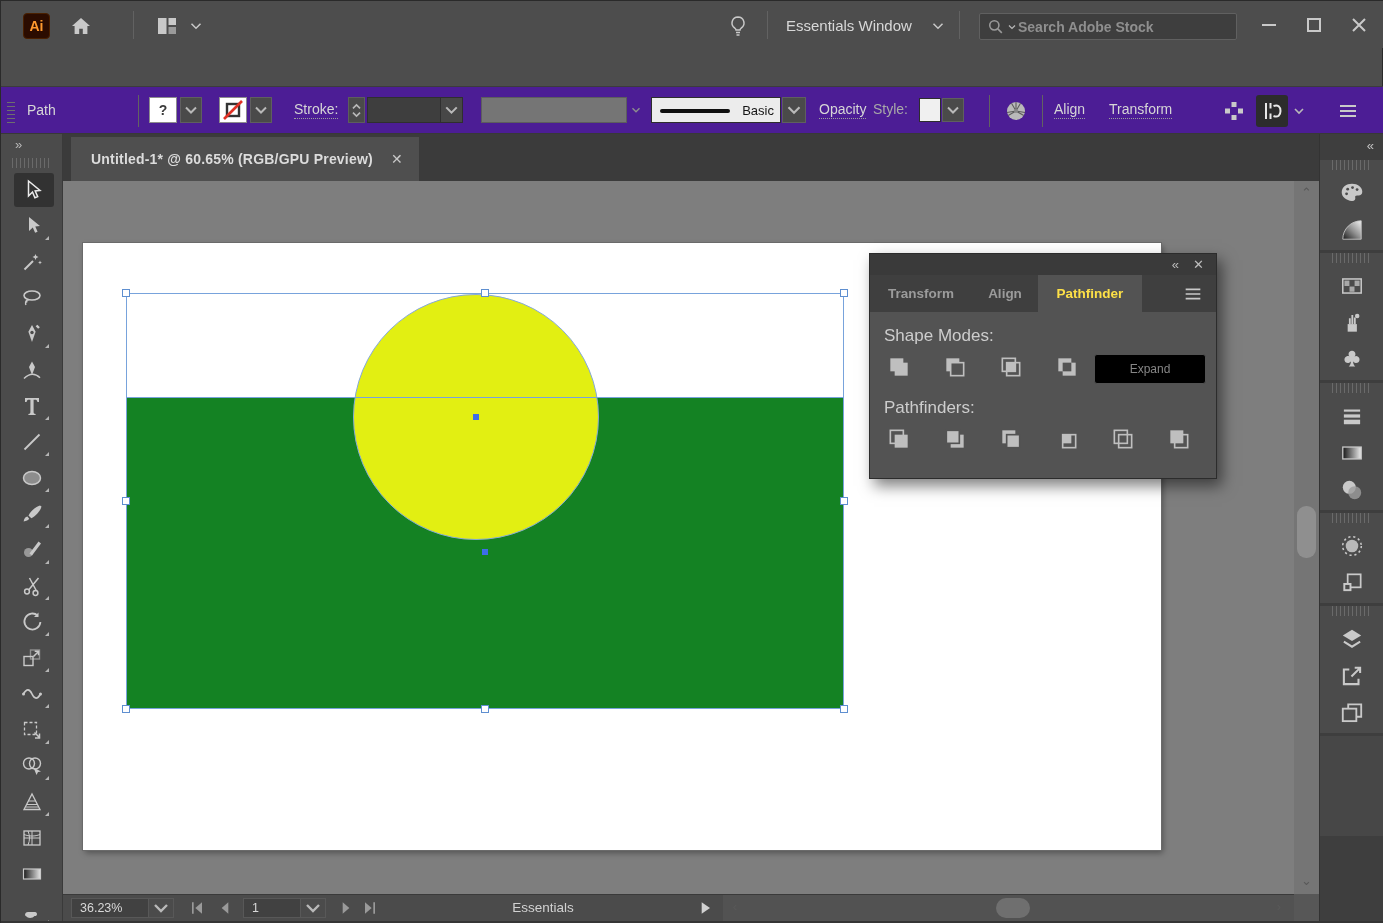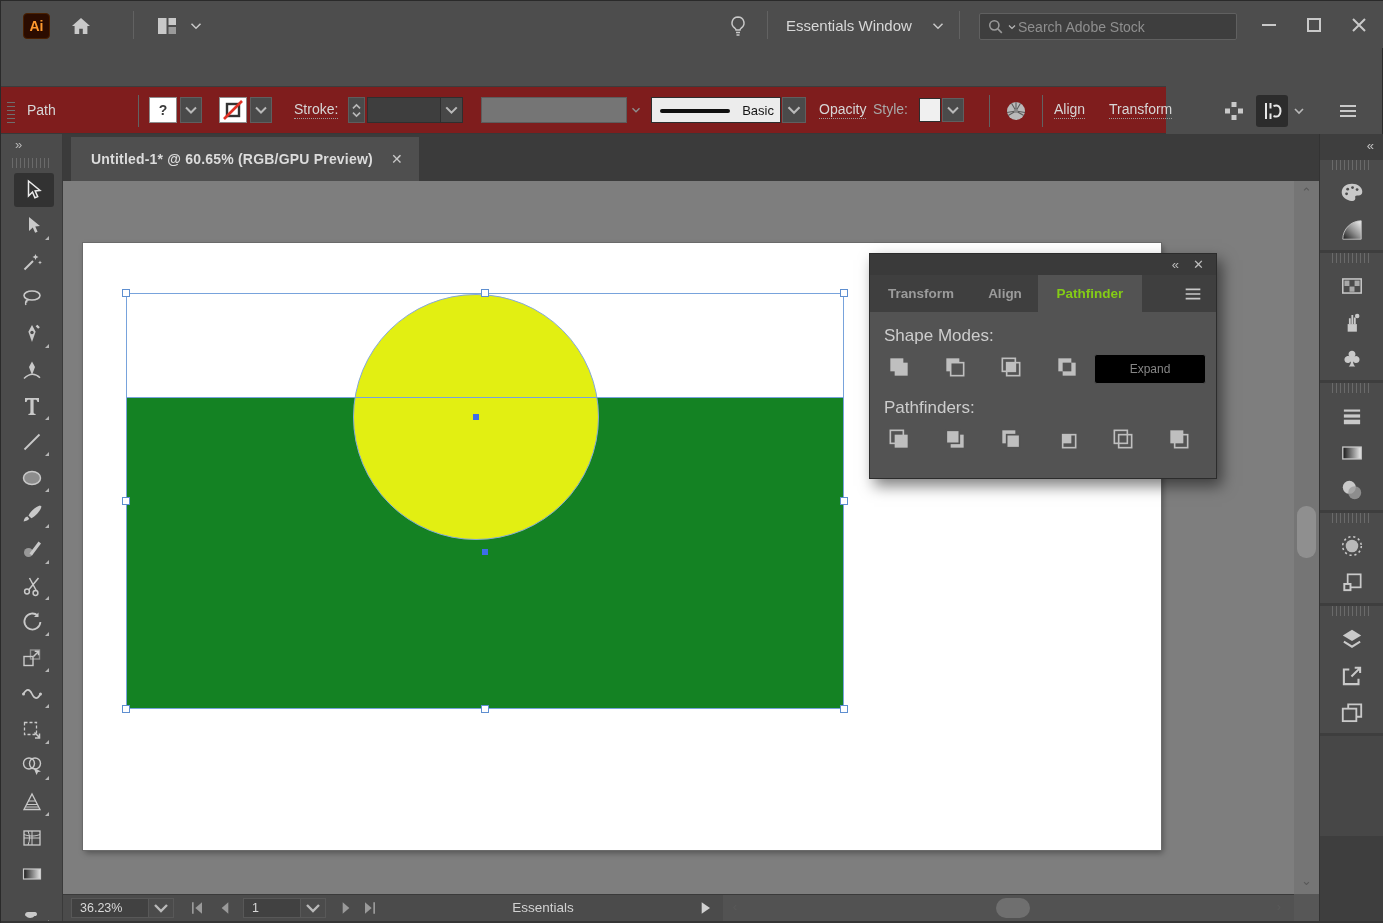--- a/index.html
+++ b/index.html
@@ -11,31 +11,31 @@
 
   
   #topbar { left:0; top:0; width:1383px; height:47px; background:#4d4d4d; }
   #ai-logo { left:22px; top:12px; width:27px; height:26px; background:#2b0c00; border:1px solid #4a2000; border-radius:4px;
              color:#ff9a2e; font-weight:bold; font-size:14px; display:flex; align-items:center; justify-content:center; }
   .tb-icon { top:11px; width:28px; height:27px; }
   .vdiv { width:1px; background:#626262; }
   #workspace-label { color:#d8d8d8; font-size:15px; }
   #search-box { left:978px; top:12px; width:258px; height:27px; background:#3e3e3e; border:1px solid #606060; border-radius:2px;
                 display:flex; align-items:center; padding:0 6px; }
-  #search-input { background:transparent; border:none; outline:none; color:#a3a3a3; font-size:14px; width:190px; }
+  #search-input { background:transparent; border:none; outline:none; color:#a3a3a3; font-size:14px; width:190px;font-weight:bold; }
   #search-input::placeholder { color:#8f8f8f; }
   .winbtn { top:0px; width:45px; height:47px; }
 
   
   #menubar { left:0; top:47px; width:1383px; height:38px; background:#4d4d4d; border-top:1px solid #585858; }
   #menu-items { display:flex; list-style:none; padding-left:16px; height:100%; align-items:center; }
   #menu-items li { color:#e4e4e4; font-size:15px; padding:0 16px 0 15px; }
 
   
-  #controlbar { left:0; top:85px; width:1165px; height:48px; background:#7f1d1d; border-top:1px solid #3c3c3c; border-bottom:1px solid #383838; }
+  #controlbar { left:0; top:85px; width:1383px; height:48px; background:#4c1d95; border-top:1px solid #3c3c3c; border-bottom:1px solid #383838; }
   .cgrip { left:6px; top:12px; width:8px; height:24px;
            background:repeating-linear-gradient(0deg,#6e6e6e 0 1px,transparent 1px 4px); }
   .clabel { color:#d6d6d6; font-size:14px; }
   .dotted { border-bottom:1px dotted #9d9d9d; padding-bottom:1px; }
   .swatch-chev { width:22px; height:26px; background:#4a4a4a; border:1px solid #5f5f5f; }
   .dropfield { background:#3e3e3e; border:1px solid #2f2f2f; display:flex; align-items:center; justify-content:flex-end; }
 
   
   #tabstrip { left:62px; top:133px; width:1256px; height:47px; background:#3b3b3b; }
   #doc-tab { position:absolute; left:8px; top:3px; height:44px; background:#4f4f4f; display:flex; align-items:center; padding:0 16px 0 20px; }
@@ -62,21 +62,21 @@
   .handle { width:8px; height:8px; background:#ffffff; border:1px solid #5f8fd0; }
   .centerdot { width:6px; height:6px; background:#3e6de8; }
 
   
   #pf-panel { left:868px; top:252px; width:348px; height:226px; background:#535353; border:1px solid #2c2c2c;
               box-shadow:5px 7px 14px rgba(0,0,0,.5); }
   #pf-titlebar { height:21px; background:#3a3a3a; display:flex; align-items:center; justify-content:flex-end; gap:14px; padding-right:12px; }
   #pf-titlebar span { color:#bdbdbd; font-size:13px; line-height:13px; }
   #pf-tabs { height:37px; background:#3f3f3f; display:flex; }
   .pf-tab { height:37px; display:flex; align-items:center; justify-content:center; font-size:13.5px; font-weight:bold; color:#9b9b9b; background:#3f3f3f; }
-  .pf-tab.active { background:#535353; color:#84cc16; }
+  .pf-tab.active { background:#535353; color:#fde047; }
   #pf-menu-icon { margin-left:auto; margin-right:12px; align-self:center; }
   .pf-label { color:#cdcdcd; font-size:17px; margin:14px 0 8px 14px; }
   .pf-row { display:flex; gap:30px; padding-left:16px; }
   .pf-op { width:26px; height:26px; }
   #pf-expand { position:absolute; right:10px; top:100px; width:112px; height:30px; background:#000000; border:1px solid #525252;
                border-radius:3px; color:#868686; font-size:12px; display:flex; align-items:center; justify-content:center; }
 
   
   #vscroll { left:1293px; top:180px; width:25px; height:713px; background:#757575; }
   #vthumb { left:3px; top:325px; width:19px; height:52px; background:#8f8f8f; border-radius:9px; }

